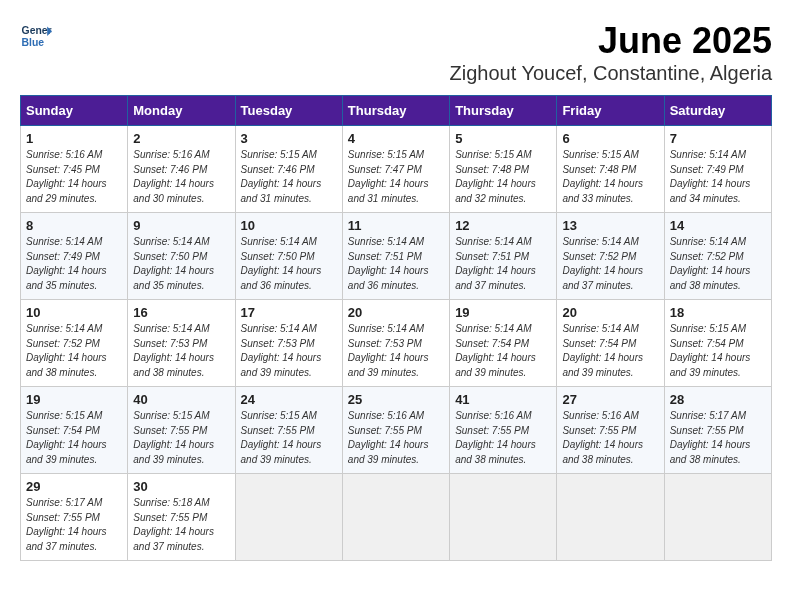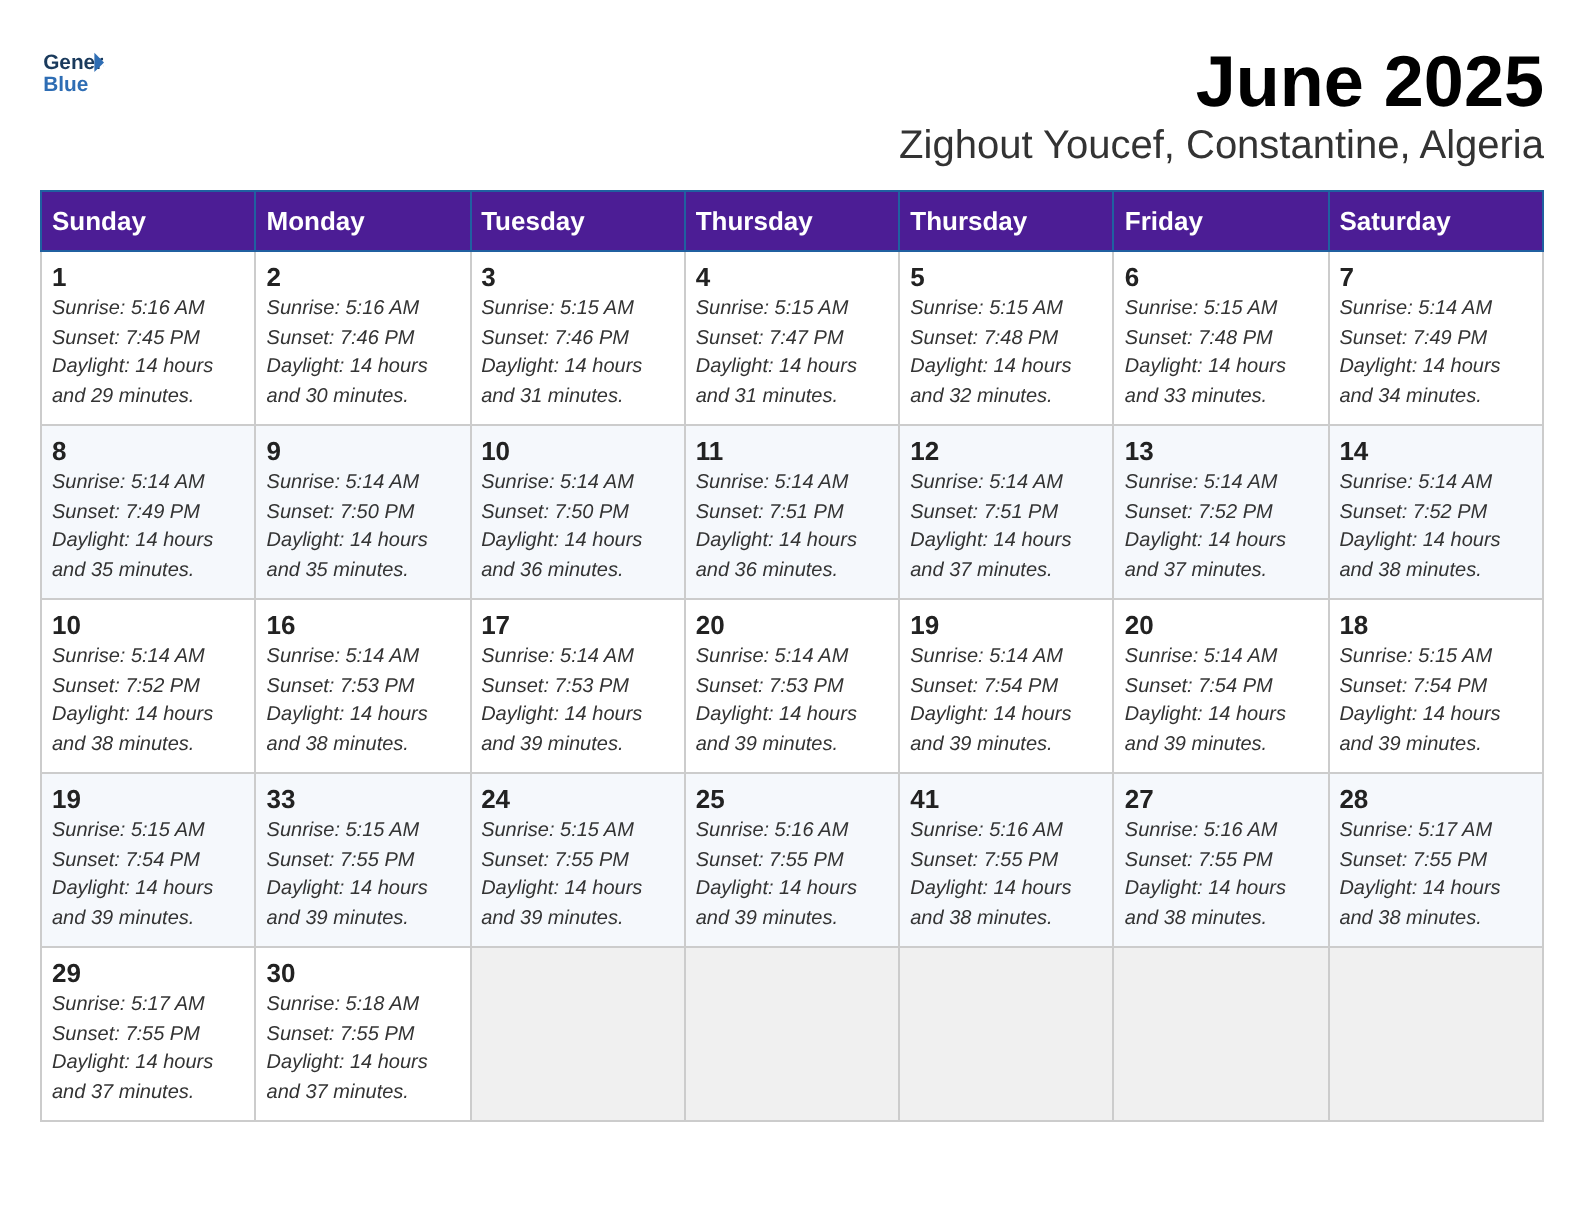--- a/index.html
+++ b/index.html
@@ -291,21 +291,21 @@
       <tr>
         <td>
         <div class="day-number">19</div>
         <div class="day-info">
           Sunrise: 5:15 AM<br>
           Sunset: 7:54 PM<br>
           Daylight: 14 hours and 39 minutes.
         </div>
       </td>
         <td>
-        <div class="day-number">33</div>
+        <div class="day-number">40</div>
         <div class="day-info">
           Sunrise: 5:15 AM<br>
           Sunset: 7:55 PM<br>
           Daylight: 14 hours and 39 minutes.
         </div>
       </td>
         <td>
         <div class="day-number">24</div>
         <div class="day-info">
           Sunrise: 5:15 AM<br>

